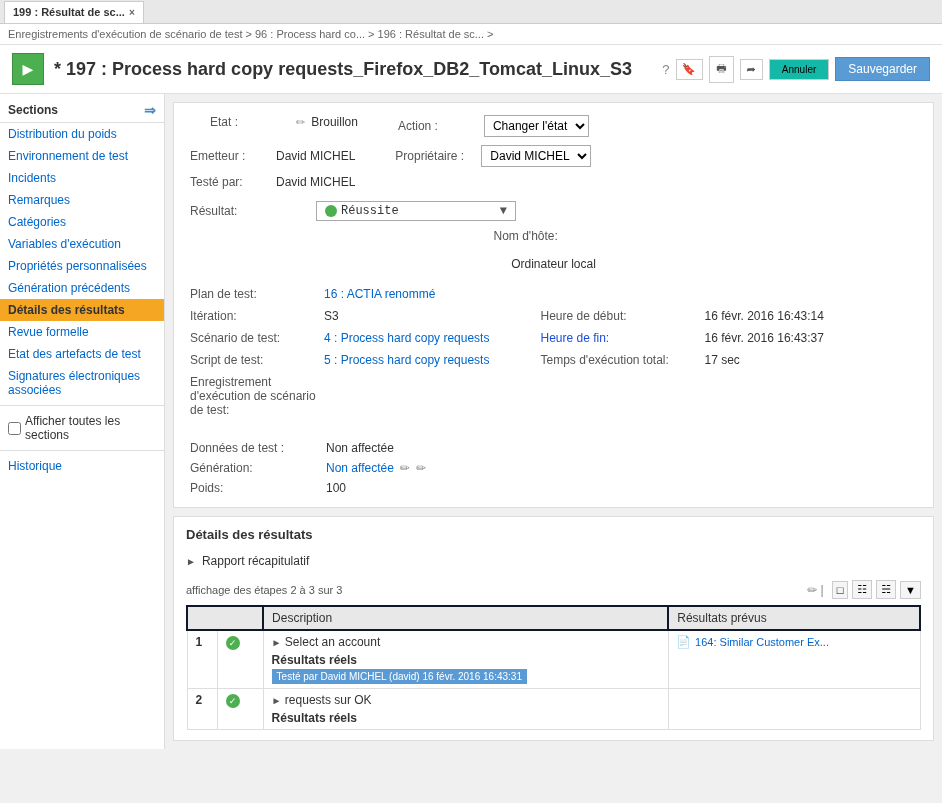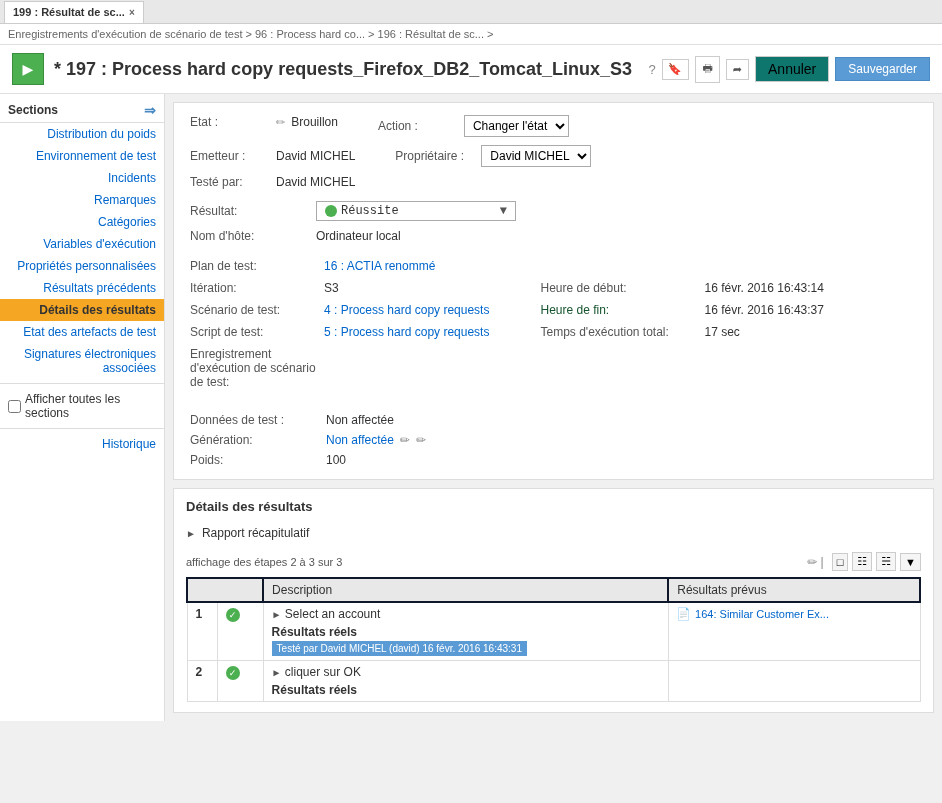--- a/index.html
+++ b/index.html
@@ -75,25 +75,25 @@
     }
     .icon-btn {
       background: none;
       border: 1px solid #ccc;
       padding: 3px 6px;
       cursor: pointer;
       font-size: 11px;
       color: #555;
     }
     .btn-cancel {
-      background: #0f766e;
+      background: #14b8a6;
       border: 1px solid #ccc;
       padding: 4px 12px;
       cursor: pointer;
-      font-size: 14px;
+      font-size: 10px;
     }
     .btn-save {
       background: #5b9bd5;
       border: 1px solid #4a8ac4;
       color: white;
       padding: 4px 12px;
       cursor: pointer;
       font-size: 12px;
     }
     .question-mark {
@@ -128,21 +128,20 @@
     .sidebar-arrow {
       color: #4a8ac4;
       font-size: 14px;
       cursor: pointer;
     }
     .sidebar-item {
       padding: 4px 8px;
       cursor: pointer;
       color: #0066cc;
       font-size: 12px;
-      text-align: right;
     }
     .sidebar-item.active {
       background: #f5a623;
       color: #333;
       font-weight: bold;
     }
     .sidebar-checkbox {
       display: flex;
       align-items: center;
       gap: 4px;
@@ -343,24 +342,27 @@
     <div class="sidebar-item">
       <span>Catégories</span>
     </div>
     <div class="sidebar-item">
       <span>Variables d'exécution</span>
     </div>
     <div class="sidebar-item">
       <span>Propriétés personnalisées</span>
     </div>
     <div class="sidebar-item">
-      <span>Résultats précédents</span>
+      <span>Génération précédents</span>
     </div>
     <div class="sidebar-item active">
       <span>Détails des résultats</span>
+    </div>
+    <div class="sidebar-item">
+      <span>Revue formelle</span>
     </div>
     <div class="sidebar-item">
       <span>Etat des artefacts de test</span>
     </div>
     <div class="sidebar-item">
       <span>Signatures électroniques associées</span>
     </div>
     <div class="sidebar-divider"></div>
     <div class="sidebar-checkbox">
       <input type="checkbox" style="">
@@ -370,21 +372,21 @@
     <div class="sidebar-item">
       <span>Historique</span>
     </div>
   </div>
 
   <div class="content-area">
 
     <div class="info-card">
 
       <div style="display:flex; align-items:flex-start; gap:40px; margin-bottom:8px;">
-        <div style="display:flex; align-items:center; gap:6px;">
+        <div style="display:flex; align-items:center; gap:6px;margin-left:20px;">
           <span class="form-label">Etat :</span>
           <span class="pencil-icon">✏</span>
           <span>Brouillon</span>
         </div>
         <div style="display:flex; align-items:center; gap:6px;">
           <span class="form-label">Action :</span>
           <select class="select-box">
             <option>Changer l'état</option>
           </select>
         </div>
@@ -410,39 +412,39 @@
 
       <div style="display:flex; align-items:center; gap:6px; margin-bottom:8px;">
         <span style="width:120px; color:#555;">Résultat:</span>
         <div class="result-success">
           <span class="success-dot"></span>
           <span style="flex:1;">Réussite</span>
           <span style="color:#555;">▼</span>
         </div>
       </div>
 
-      <div style="display:flex; align-items:center; gap:6px; margin-bottom:16px;">
+      <div style="display:flex; align-items:center; gap:14px; margin-bottom:16px;flex-direction:column;">
         <span style="width:120px; color:#555;">Nom d'hôte:</span>
         <span>Ordinateur local</span>
       </div>
 
       <div style="display:grid; grid-template-columns: 130px 1fr 160px 1fr; gap:8px 4px;">
         <span style="color:#555;">Plan de test:</span>
         <span style="color:#0066cc; cursor:pointer;">16 : ACTIA renommé</span>
         <span></span>
         <span></span>
 
         <span style="color:#555;">Itération:</span>
         <span>S3</span>
         <span style="color:#555;">Heure de début:</span>
         <span>16 févr. 2016 16:43:14</span>
 
         <span style="color:#555;">Scénario de test:</span>
         <span style="color:#0066cc; cursor:pointer;">4 : Process hard copy requests</span>
-        <span style="color:#14532d;">Heure de fin:</span>
+        <span style="color:#1d4ed8;">Heure de fin:</span>
         <span>16 févr. 2016 16:43:37</span>
 
         <span style="color:#555;">Script de test:</span>
         <span style="color:#0066cc; cursor:pointer;">5 : Process hard copy requests</span>
         <span style="color:#555;">Temps d'exécution total:</span>
         <span>17 sec</span>
 
         <span style="color:#555;">Enregistrement d'exécution de scénario de test:</span>
       </div>
 
@@ -525,21 +527,21 @@
           <tr>
             <td class="step-num">
               <span>2</span>
             </td>
             <td>
               <span class="check-circle">✓</span>
             </td>
             <td>
               <div>
                 <span class="triangle">►</span>
-                <span>cliquer sur OK</span>
+                <span>requests sur OK</span>
               </div>
               <div style="margin-top:4px;">
                 <strong>Résultats réels</strong>
               </div>
             </td>
             <td></td>
           </tr>
         </tbody>
       </table>
 

